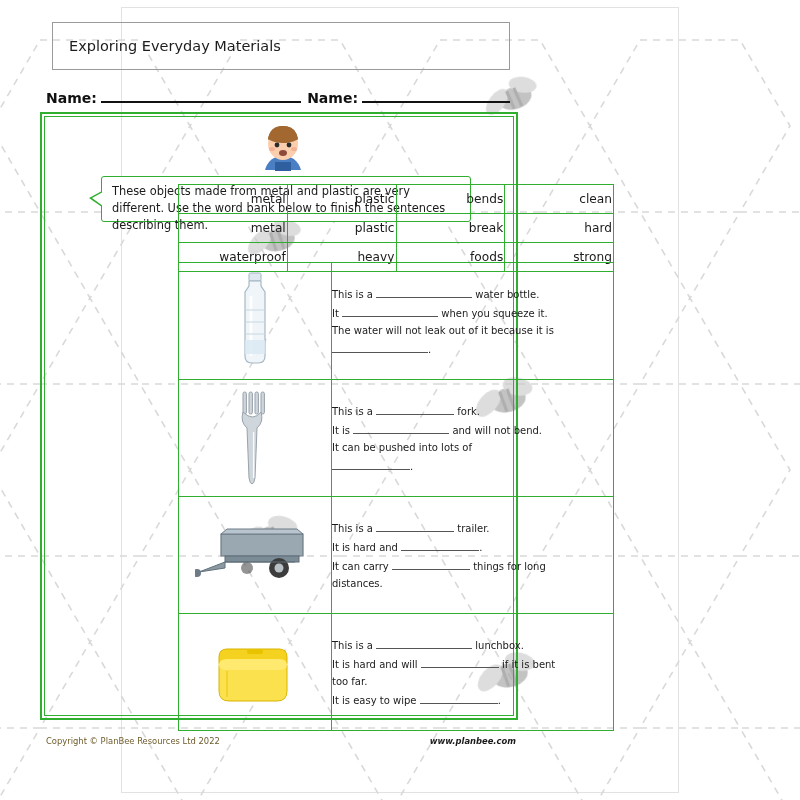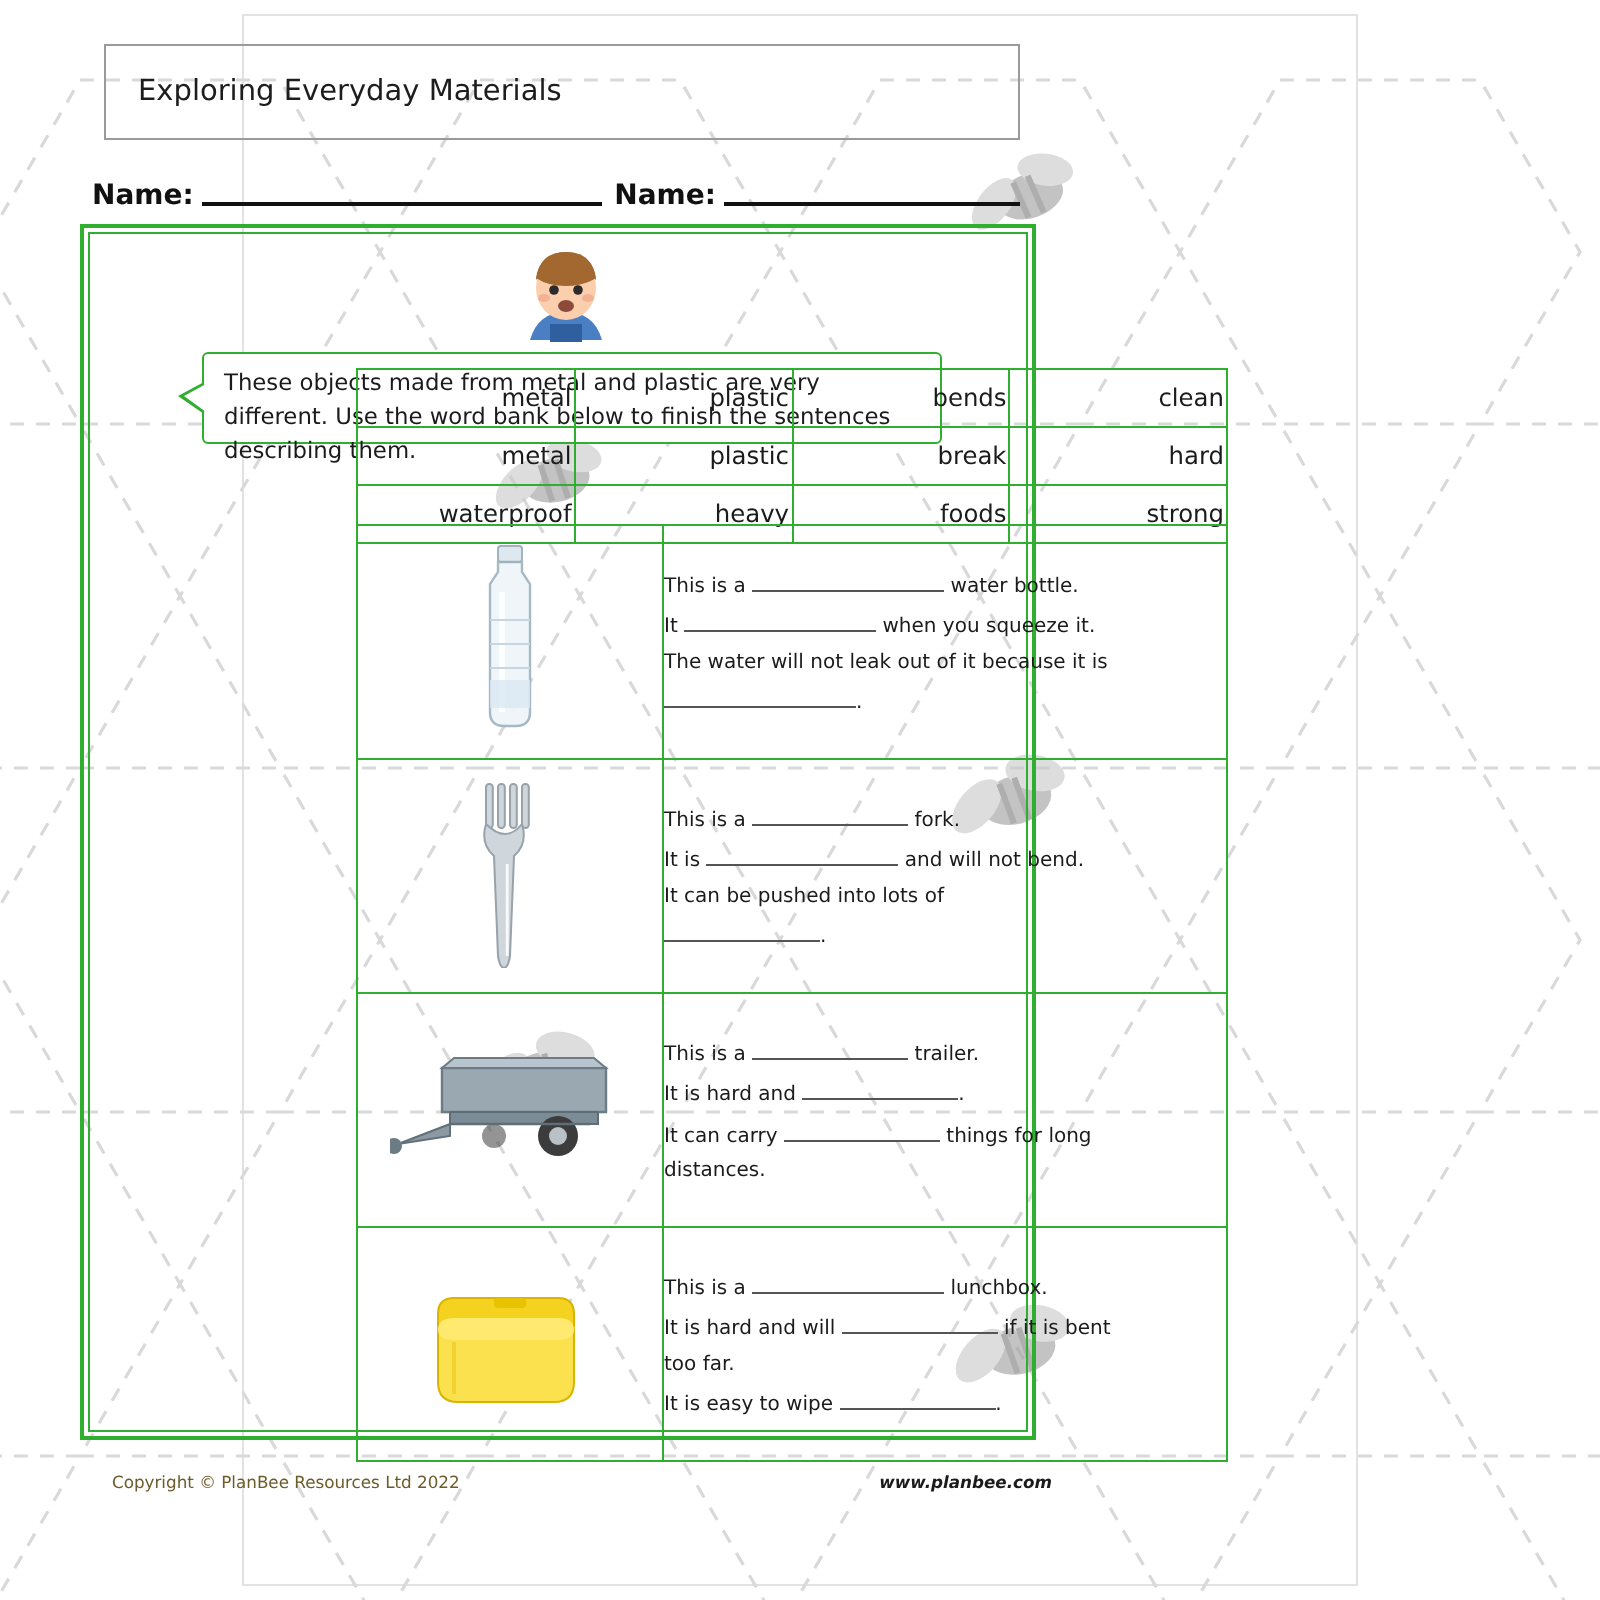--- a/index.html
+++ b/index.html
@@ -217,21 +217,21 @@
     border-bottom: 1px solid #555;
     height: 13px;
     vertical-align: baseline;
   }
   .b-md { width: 78px; }
   .b-lg { width: 96px; }
 
   
   .footer {
     position: absolute;
-    left: 56px;
+    left: 46px;
     top: 736px;
     width: 470px;
     display: flex;
     justify-content: space-between;
     font-size: 8.4px;
     color: #3b3b3b;
     gap: 20px;
   }
   .copyright { color: #6d5b2a; }
   .weburl { color: #1b1b1b; font-weight: bold; font-style: italic; }

